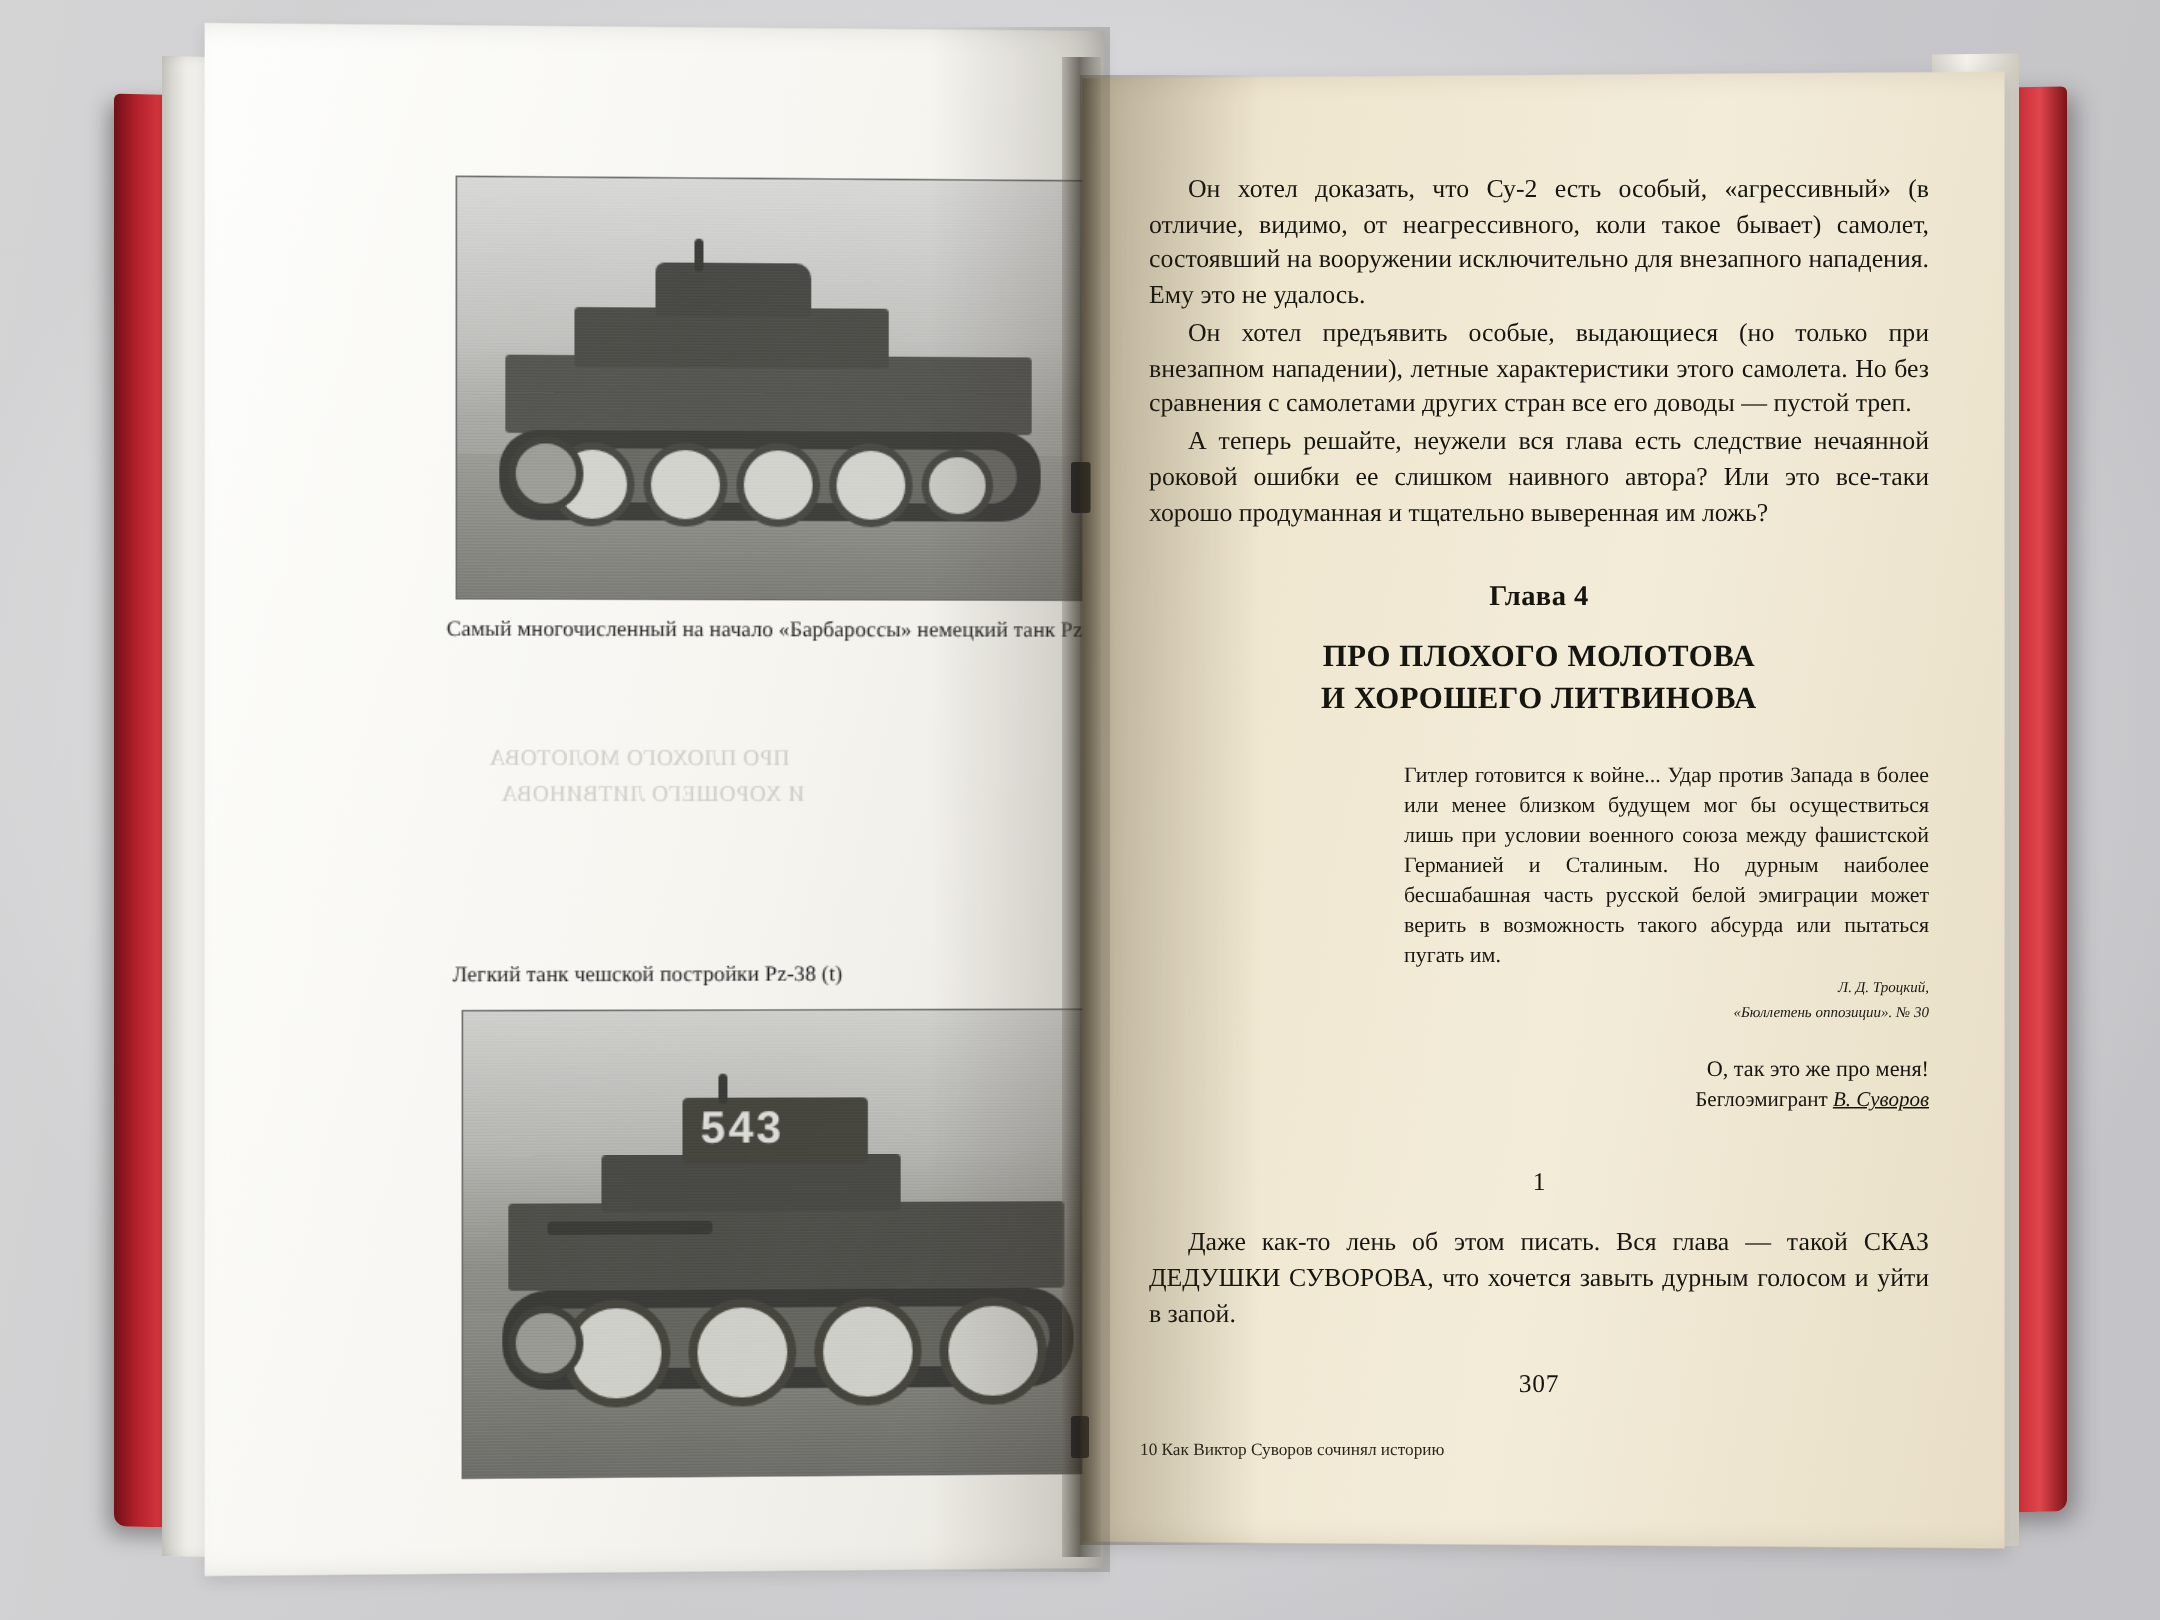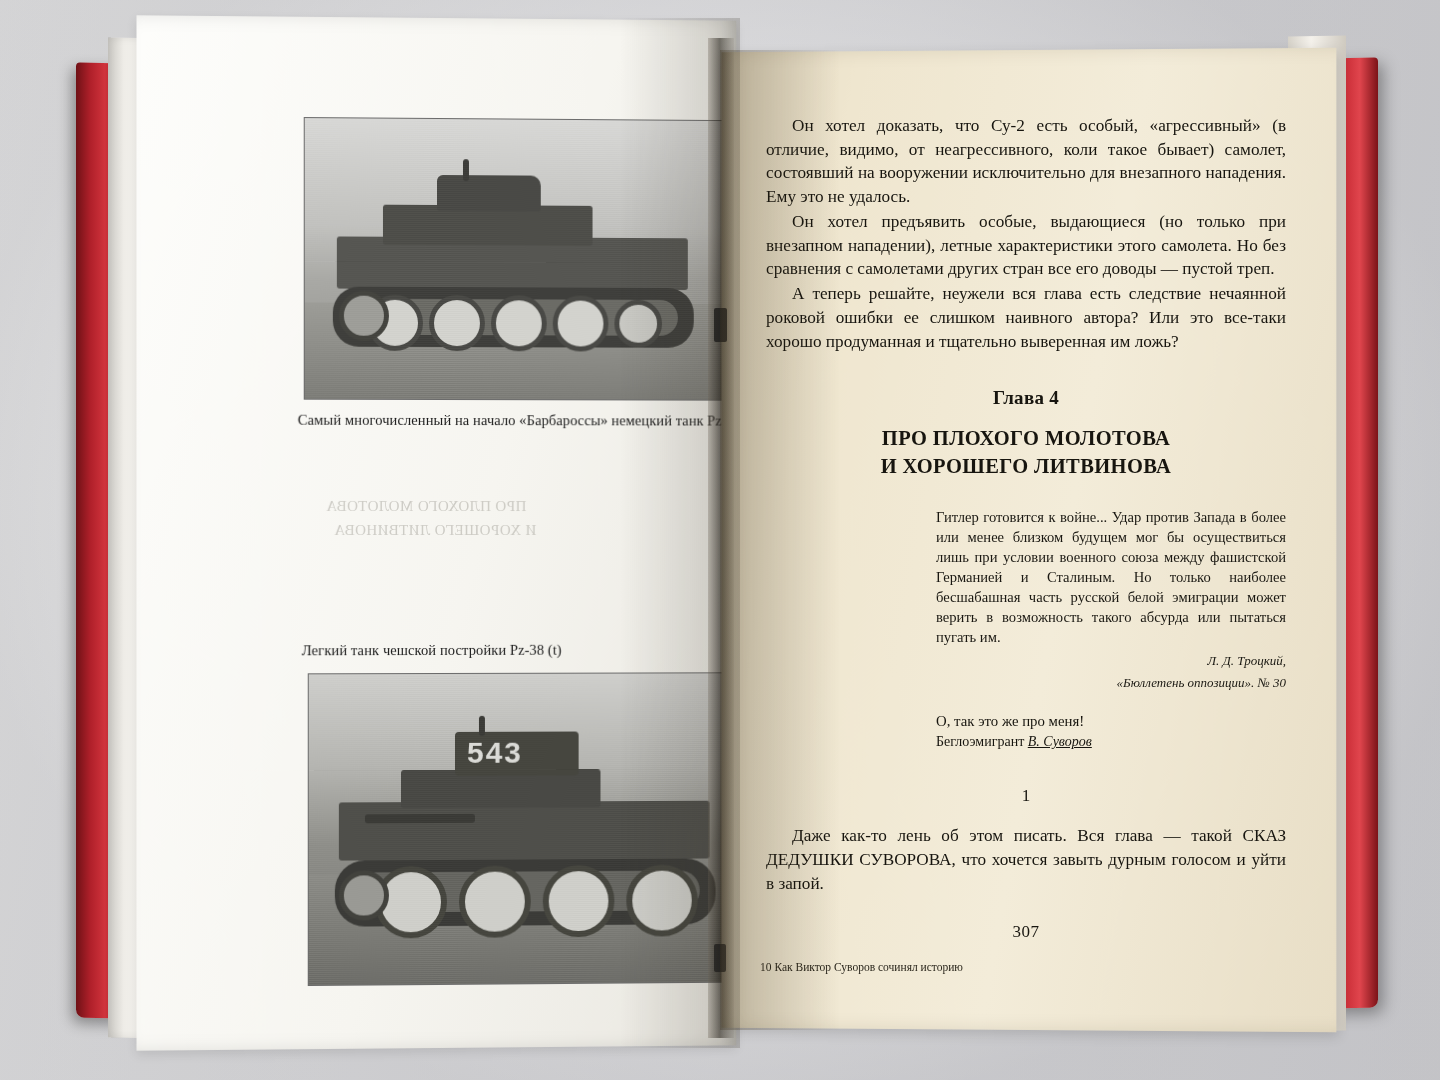--- a/index.html
+++ b/index.html
@@ -248,28 +248,29 @@
     width: 350px;
     font-size: 14.6px;
     line-height: 1.38;
     text-align: justify;
     color: #1a1812;
   }
   .epigraph .first { text-indent: 0; }
   .epi-src {
     margin-top: 4px;
     text-align: right;
-    font-size: 13px;
+    font-size: 10px;
     font-style: italic;
   }
   .epigraph2 {
     margin-top: 20px;
     margin-left: 170px;
     width: 350px;
     font-size: 14.8px;
+    text-align: right;
     line-height: 1.42;
   }
   .epi2-src { font-size: 14px; }
   .epi2-src i { font-style: italic; text-decoration: underline; }
   .section-num {
     margin-top: 34px;
     text-align: center;
     font-size: 17px;
   }
   .after-num { margin-top: 18px; }
@@ -391,21 +392,21 @@
       <p class="para">Он хотел предъявить особые, выдающиеся (но только при внезапном нападении), летные характеристики этого самолета. Но без сравнения с самолетами других стран все его доводы — пустой треп.</p>
       <p class="para">А теперь решайте, неужели вся глава есть следствие нечаянной роковой ошибки ее слишком наивного автора? Или это все-таки хорошо продуманная и тщательно выверенная им ложь?</p>
 
       <div class="chapter-num">Глава 4</div>
       <div class="chapter-title">
         <div>ПРО ПЛОХОГО МОЛОТОВА</div>
         <div>И ХОРОШЕГО ЛИТВИНОВА</div>
       </div>
 
       <div class="epigraph">
-        <div class="first">Гитлер готовится к войне... Удар против Запада в более или менее близком будущем мог бы осуществиться лишь при условии военного союза между фашистской Германией и Сталиным. Но только наиболее бесшабашная часть русской белой эмиграции может верить в возможность такого абсурда или пытаться пугать им.</div>
+        <div class="first">Гитлер готовится к войне... Удар против Запада в более или менее близком будущем мог бы осуществиться лишь при условии военного союза между фашистской Германией и Сталиным. Но дурным наиболее бесшабашная часть русской белой эмиграции может верить в возможность такого абсурда или пытаться пугать им.</div>
         <div class="epi-src">Л. Д. Троцкий,</div>
         <div class="epi-src plain">«Бюллетень оппозиции». № 30</div>
       </div>
 
       <div class="epigraph2">
         <div>О, так это же про меня!</div>
         <div class="epi2-src">
           <span>Беглоэмигрант</span>
           <i>В. Суворов</i>
         </div>

